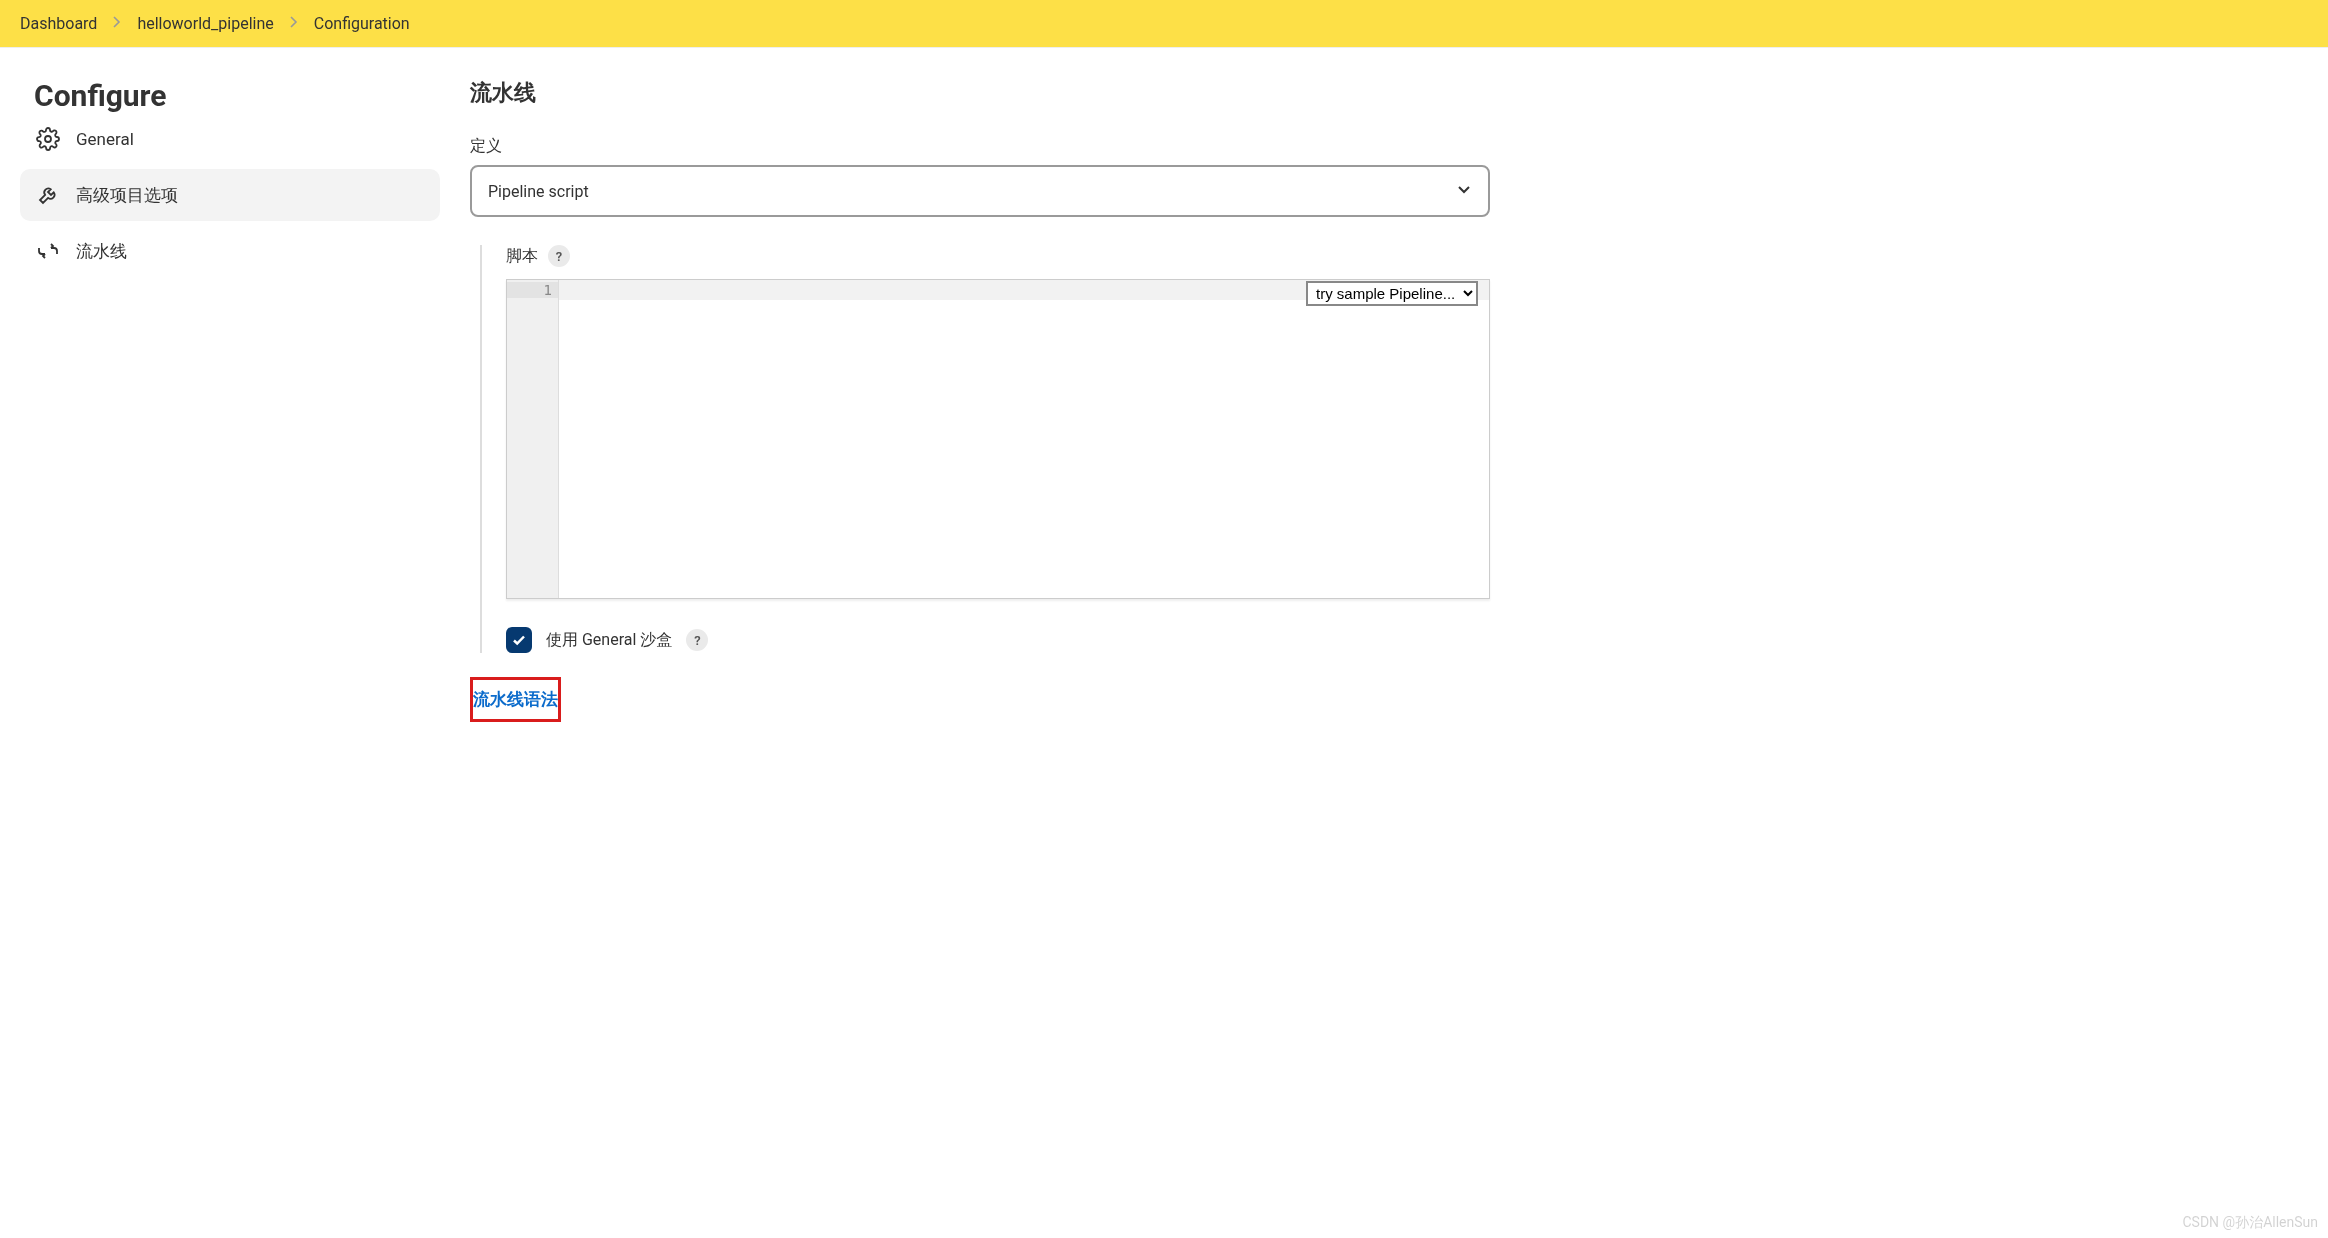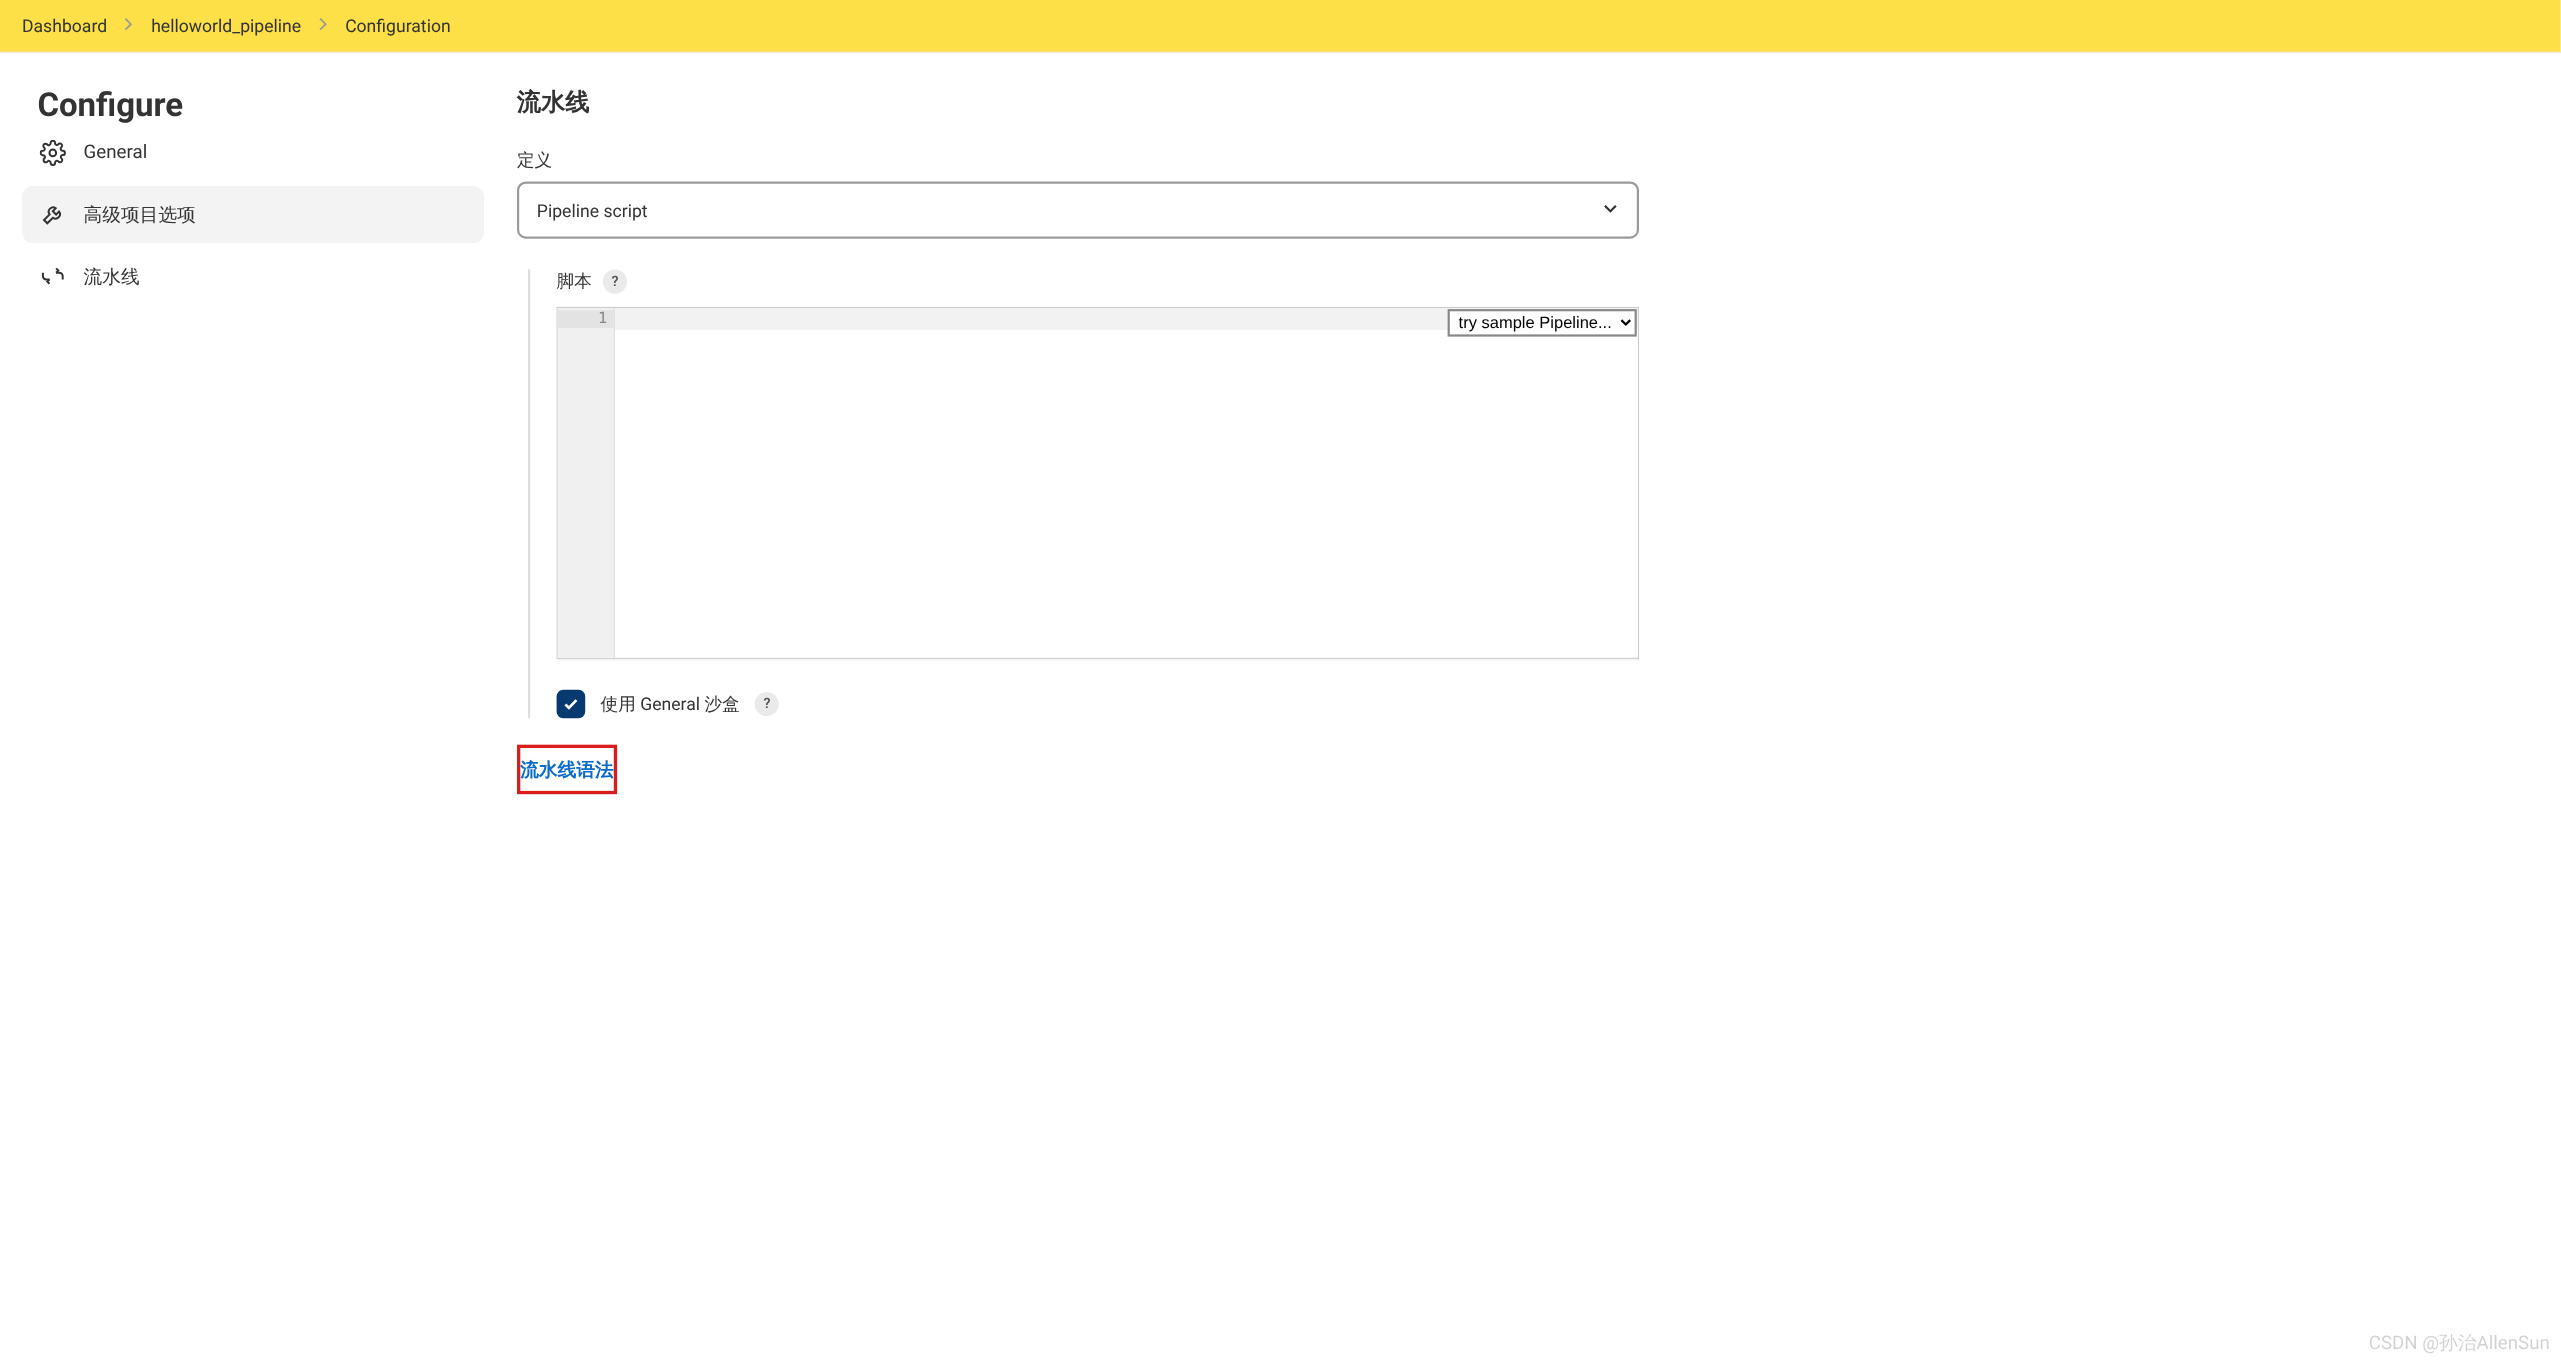--- a/index.html
+++ b/index.html
@@ -127,21 +127,21 @@
     .code-area { flex: 1; position: relative; }
     .code-line-hl {
       position: absolute;
       top: 0; left: 0; right: 0;
       height: 20px;
       background: #f2f2f2;
     }
     .sample-select {
       position: absolute;
       top: 1px;
-      right: 1px;
+      right: 11px;
       font-size: 15px;
       padding: 1px 4px;
       border: 2px solid #888;
       background: #fff;
       cursor: pointer;
     }
     .checkbox-row {
       display: flex;
       align-items: center;
       gap: 14px;
@@ -166,21 +166,21 @@
       color: #0b6bcb;
       font-size: 17px;
       font-weight: 600;
       cursor: pointer;
     }
     .watermark {
       position: fixed;
       bottom: 6px;
       right: 10px;
       color: rgba(0,0,0,.18);
-      font-size: 17px;
+      font-size: 14px;
     }
   </style>
 </head>
 <body>
 
 <div class="breadcrumb-bar">
   <span class="breadcrumb-item">Dashboard</span>
   <span class="breadcrumb-sep">
     <svg width="8" height="12" viewBox="0 0 8 12" fill="none">
         <path d="M1 1l5 5-5 5" stroke="#999" stroke-width="1.6"></path>

